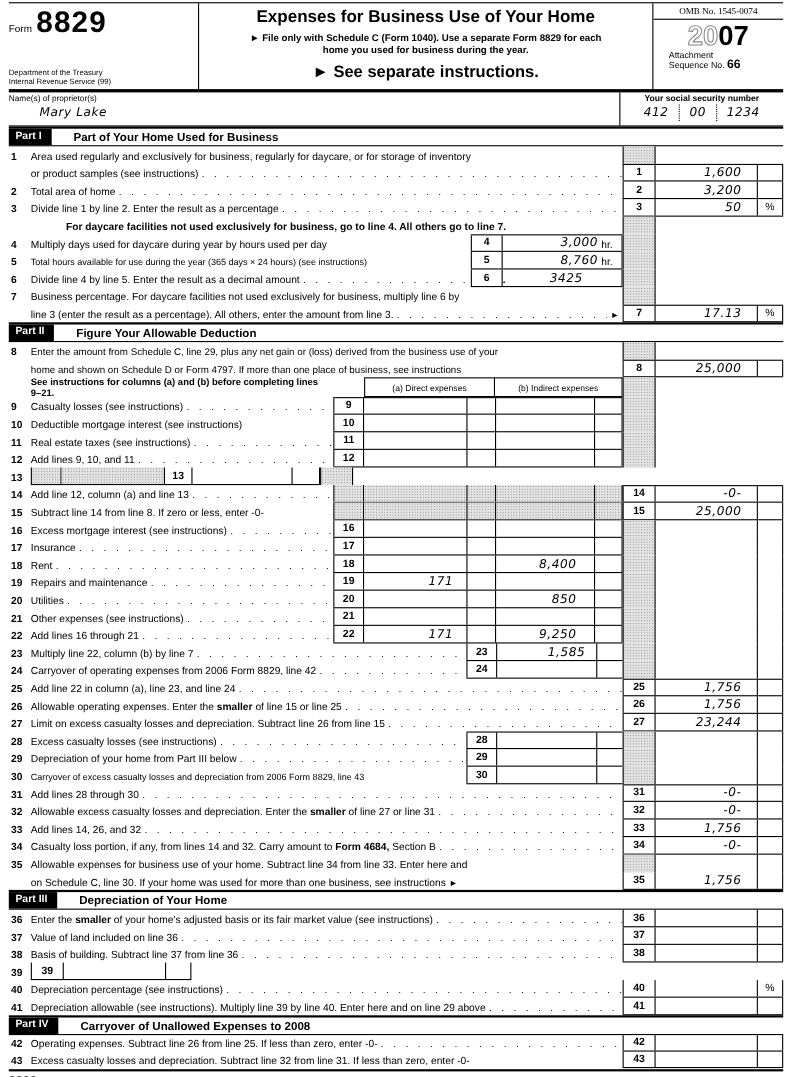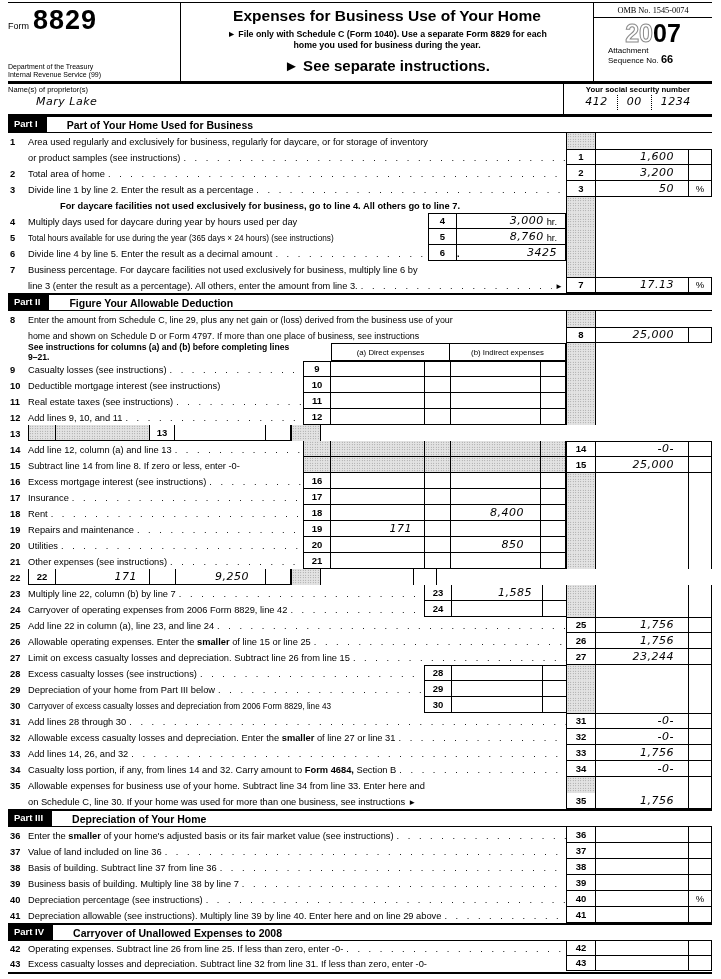--- a/index.html
+++ b/index.html
@@ -264,21 +264,21 @@
   <div class="row">
     <div class="ln">6</div>
     <div class="desc">
           <span class="t">Divide line 4 by line 5. Enter the result as a decimal amount</span>
           <span class="dots"></span>
         </div>
     <div class="mid bb">
           <div class="mid-num bl br">6</div>
           <div class="mid-val br">
             <span class="vpre">.</span>
-            <span class="hw" style="flex:1;text-align:right">3425</span>
+            <span class="hw" style="flex:1;text-align:center">3425</span>
           </div>
         </div>
     <div class="rc">
           <div class="rc-num shade bl br"></div>
           <div class="rc-amt"></div>
           <div class="rc-cents"></div>
         </div>
   </div>
 
   <div class="row">
@@ -590,20 +590,24 @@
           <div class="it-bc bl br"></div>
         </div>
     <div class="rc">
           <div class="rc-num shade bl br"></div>
           <div class="rc-amt"></div>
           <div class="rc-cents bl br"></div>
         </div>
   </div>
   <div class="row">
     <div class="ln">22</div>
+    <div class="desc">
+          <span class="t">Add lines 16 through 21</span>
+          <span class="dots"></span>
+        </div>
     <div class="it bb">
           <div class="it-num bl br">22</div>
           <div class="it-a hw">171</div>
           <div class="it-ac bl"></div>
           <div class="it-b bl hw">9,250</div>
           <div class="it-bc bl br"></div>
         </div>
     <div class="rc">
           <div class="rc-num shade bl br"></div>
           <div class="rc-amt"></div>
@@ -843,24 +847,20 @@
           <span class="dots"></span>
         </div>
     <div class="rc bb">
           <div class="rc-num bl br">38</div>
           <div class="rc-amt"></div>
           <div class="rc-cents bl br"></div>
         </div>
   </div>
   <div class="row">
     <div class="ln">39</div>
-    <div class="desc">
-          <span class="t">Business basis of building. Multiply line 38 by line 7</span>
-          <span class="dots"></span>
-        </div>
     <div class="rc bb">
           <div class="rc-num bl br">39</div>
           <div class="rc-amt"></div>
           <div class="rc-cents bl br"></div>
         </div>
   </div>
   <div class="row">
     <div class="ln">40</div>
     <div class="desc">
           <span class="t">Depreciation percentage (see instructions)</span>

